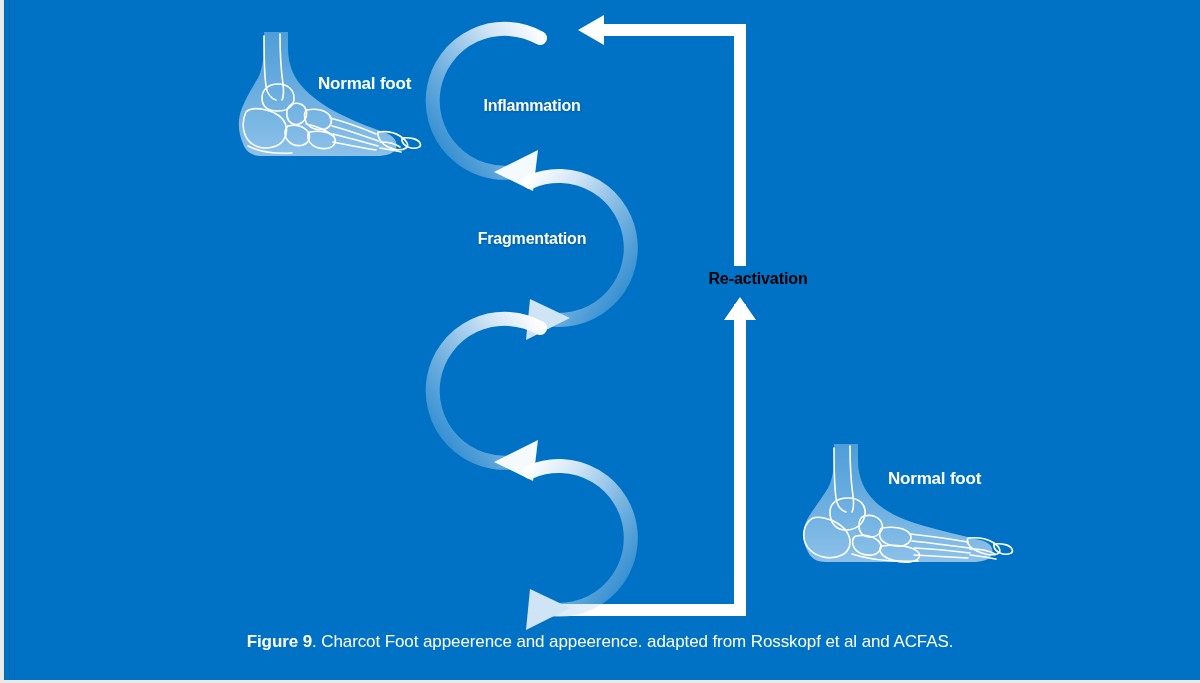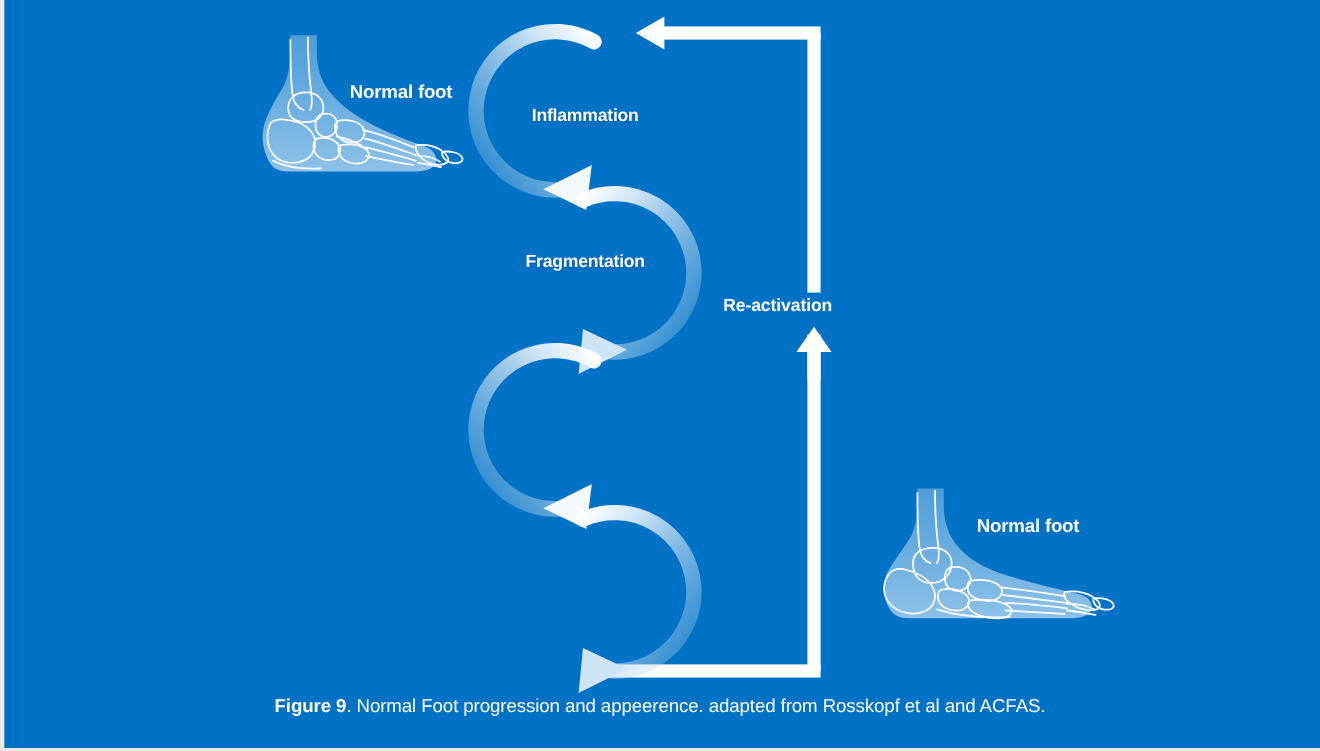--- a/index.html
+++ b/index.html
@@ -80,25 +80,25 @@
     white-space: nowrap;
   }
   .stage-label.l0 { top: 97px; }
   .stage-label.l1 { top: 230px; }
   .stage-label.l2 { top: 387px; }
   .stage-label.l3 { top: 532px; }
 
   
   #reactivation-label {
     position: absolute;
-    left: 612px;
+    left: 663px;
     top: 270px;
     width: 190px;
     text-align: center;
-    color: #ffffff;
+    color: #000000;
     font-weight: bold;
     font-size: 16px;
     letter-spacing: -0.1px;
     white-space: nowrap;
   }
 
   
   .foot-block { position: absolute; }
   #foot-normal { left: 204px; top: 28px; width: 232px; height: 152px; }
   #foot-charcot { left: 778px; top: 442px; width: 240px; height: 150px; }
@@ -323,17 +323,17 @@
         <path d="M 216 102 C 224 101, 232 103, 234 107 C 236 111, 231 113, 225 112
                  C 219 111, 215 106, 216 102 Z"></path>
         <path d="M 192 107 C 202 107, 212 109, 217 112"></path>
         <path d="M 192 113 C 202 114, 212 116, 218 117"></path>
       </g>
     </svg>
     <div class="foot-label">Normal foot</div>
   </div>
 
   <div id="caption">
-    <span class="cap-strong">Figure 9</span><span class="cap-rest">. Normal Foot progression and appeerence. adapted from Rosskopf et al and ACFAS.</span>
+    <span class="cap-strong">Figure 9</span><span class="cap-rest">. Charcot Foot appeerence and appeerence. adapted from Rosskopf et al and ACFAS.</span>
   </div>
 
   <div class="edge-band-bottom"></div>
 </div>
 
 </body></html>

